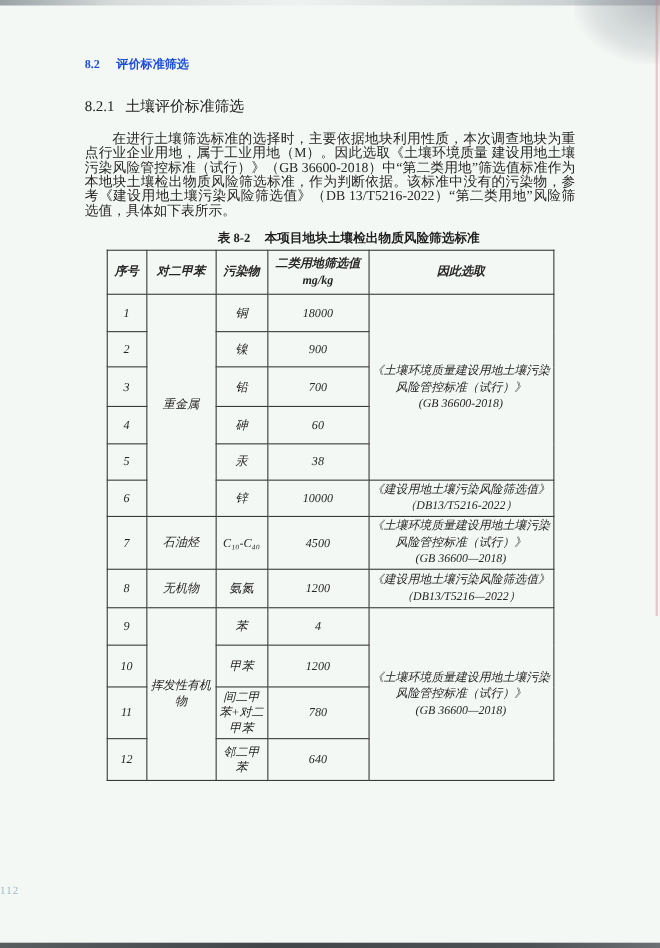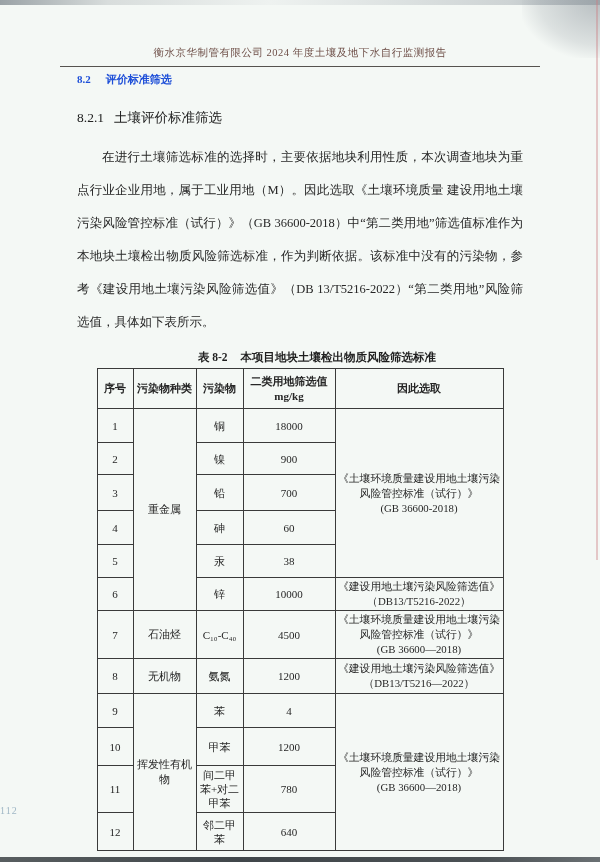--- a/index.html
+++ b/index.html
@@ -57,41 +57,42 @@
     margin: 22px 77px 0;
     font-size: 13.5px;
     font-weight: normal;
     color: #222;
   }
   .h-sec2 .sec-num { margin-right: 10px; }
 
   .body-para {
     margin: 14px 77px 0;
     font-size: 12.5px;
-    line-height: 33px;
+    line-height: 13px;
     text-align: justify;
     text-indent: 2em;
     color: #262626;
   }
 
   .table-title {
     margin-top: 11px;
     text-align: center;
     font-size: 11.5px;
     font-weight: bold;
     color: #1f1f1f;
   }
   .table-title .tbl-label { margin-right: 13px; margin-left: 34px; }
 
   table.screening {
     margin: 3px auto 0;
     width: 406px;
     border-collapse: collapse;
     table-layout: fixed;
     border: 1.5px solid #353535;
+    font-style: italic;
   }
   table.screening th, table.screening td {
     border: 1px solid #3a3a3a;
     text-align: center;
     vertical-align: middle;
     padding: 1px 2px;
     color: #262626;
     overflow: hidden;
   }
   table.screening th { font-weight: bold; font-size: 11px; line-height: 15px; }
@@ -115,23 +116,20 @@
 
 <div class="page">
 
   <div class="scan-top"></div>
   <div class="scan-corner"></div>
   <div class="scan-redline"></div>
   <div class="scan-bottom"></div>
 
   <div class="content">
 
-    <div class="doc-header">
-      <span>衡水京华制管有限公司 2024 年度土壤及地下水自行监测报告</span>
-    </div>
 
     <div class="h-sec1">
       <span class="sec-num">8.2</span><span>评价标准筛选</span>
     </div>
 
     <div class="h-sec2">
       <span class="sec-num">8.2.1</span><span>土壤评价标准筛选</span>
     </div>
 
     <p class="body-para">在进行土壤筛选标准的选择时，主要依据地块利用性质，本次调查地块为重点行业企业用地，属于工业用地（M）。因此选取《土壤环境质量 建设用地土壤污染风险管控标准（试行）》（GB 36600-2018）中“第二类用地”筛选值标准作为本地块土壤检出物质风险筛选标准，作为判断依据。该标准中没有的污染物，参考《建设用地土壤污染风险筛选值》（DB 13/T5216-2022）“第二类用地”风险筛选值，具体如下表所示。</p>
@@ -144,21 +142,21 @@
       <colgroup>
         <col style="width:36px">
           <col style="width:63px">
           <col style="width:47px">
           <col style="width:92px">
           <col style="width:168px">
       </colgroup>
       <thead>
         <tr style="height:40px">
           <th>序号</th>
-          <th>污染物种类</th>
+          <th>对二甲苯</th>
           <th>污染物</th>
           <th>
             <div>二类用地筛选值</div>
             <div>mg/kg</div>
           </th>
           <th>因此选取</th>
         </tr>
       </thead>
       <tbody>
         <tr style="height:34px">

